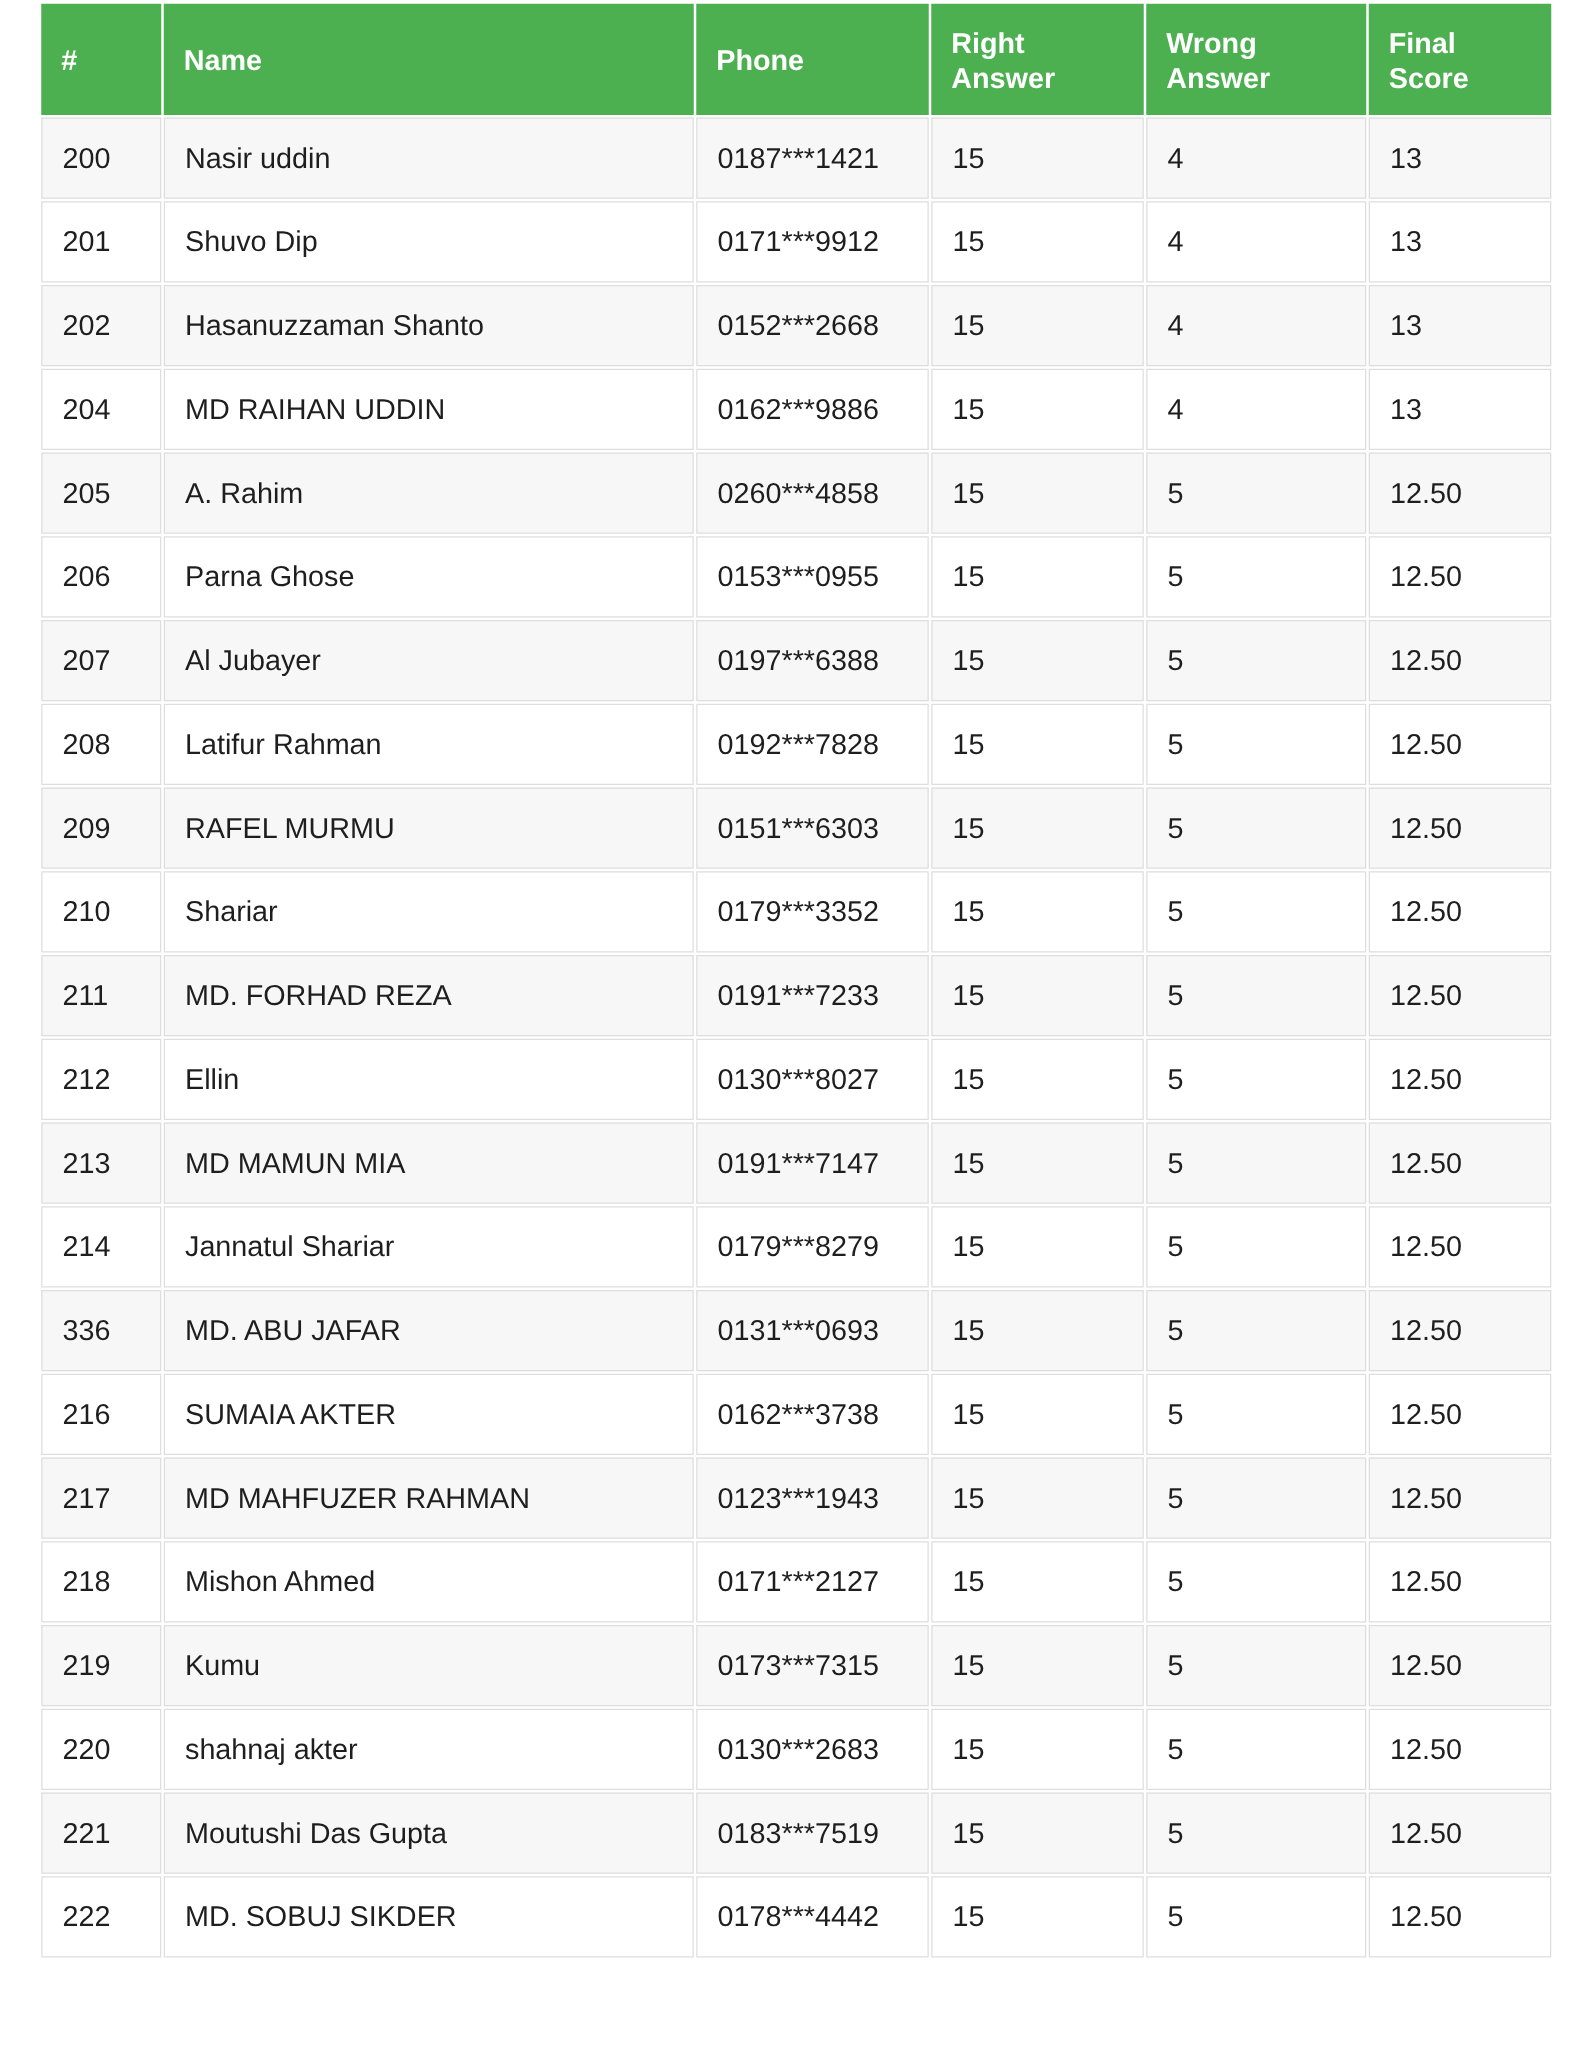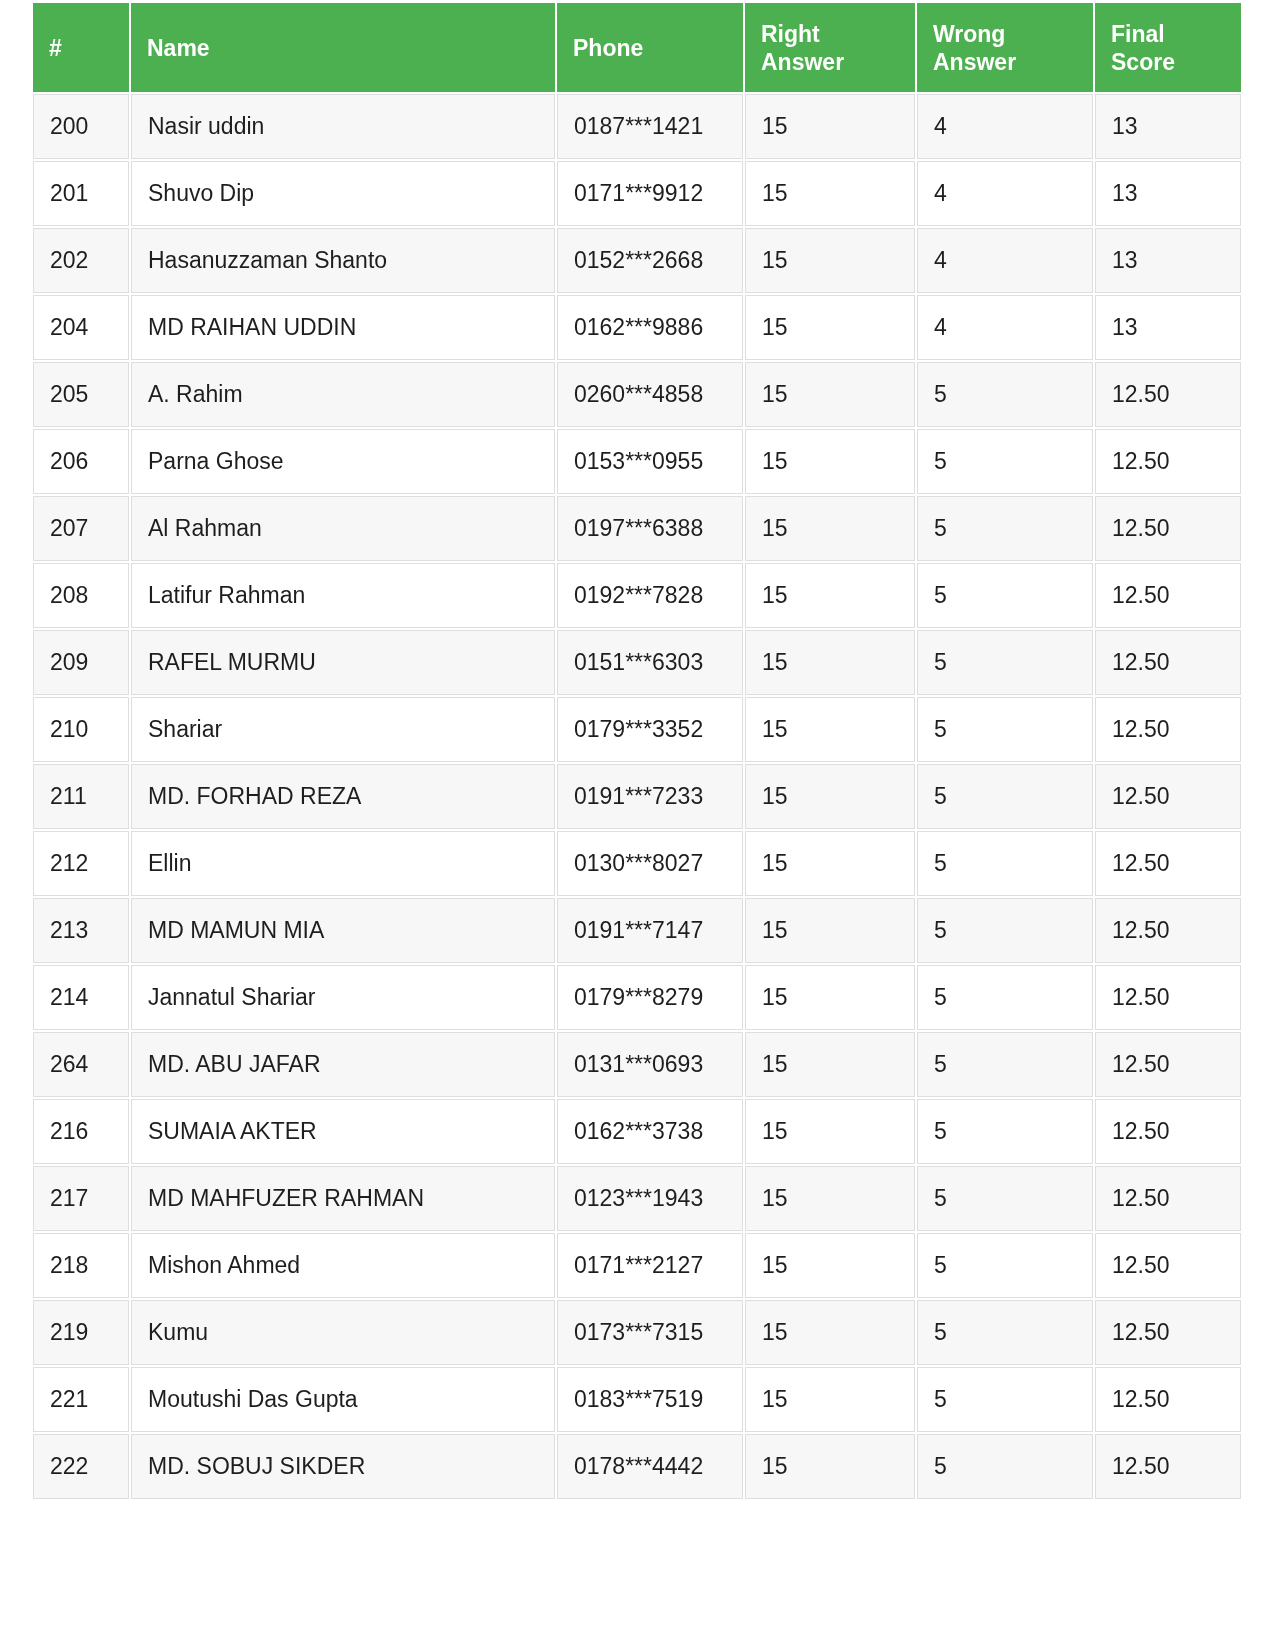--- a/index.html
+++ b/index.html
@@ -127,21 +127,21 @@
         <tr>
           <td>206</td>
           <td>Parna Ghose</td>
           <td>0153***0955</td>
           <td>15</td>
           <td>5</td>
           <td>12.50</td>
         </tr>
         <tr>
           <td>207</td>
-          <td>Al Rahman</td>
+          <td>Al Jubayer</td>
           <td>0197***6388</td>
           <td>15</td>
           <td>5</td>
           <td>12.50</td>
         </tr>
         <tr>
           <td>208</td>
           <td>Latifur Rahman</td>
           <td>0192***7828</td>
           <td>15</td>
@@ -190,21 +190,21 @@
         </tr>
         <tr>
           <td>214</td>
           <td>Jannatul Shariar</td>
           <td>0179***8279</td>
           <td>15</td>
           <td>5</td>
           <td>12.50</td>
         </tr>
         <tr>
-          <td>264</td>
+          <td>336</td>
           <td>MD. ABU JAFAR</td>
           <td>0131***0693</td>
           <td>15</td>
           <td>5</td>
           <td>12.50</td>
         </tr>
         <tr>
           <td>216</td>
           <td>SUMAIA AKTER</td>
           <td>0162***3738</td>
@@ -225,20 +225,28 @@
           <td>Mishon Ahmed</td>
           <td>0171***2127</td>
           <td>15</td>
           <td>5</td>
           <td>12.50</td>
         </tr>
         <tr>
           <td>219</td>
           <td>Kumu</td>
           <td>0173***7315</td>
+          <td>15</td>
+          <td>5</td>
+          <td>12.50</td>
+        </tr>
+        <tr>
+          <td>220</td>
+          <td>shahnaj akter</td>
+          <td>0130***2683</td>
           <td>15</td>
           <td>5</td>
           <td>12.50</td>
         </tr>
         <tr>
           <td>221</td>
           <td>Moutushi Das Gupta</td>
           <td>0183***7519</td>
           <td>15</td>
           <td>5</td>

